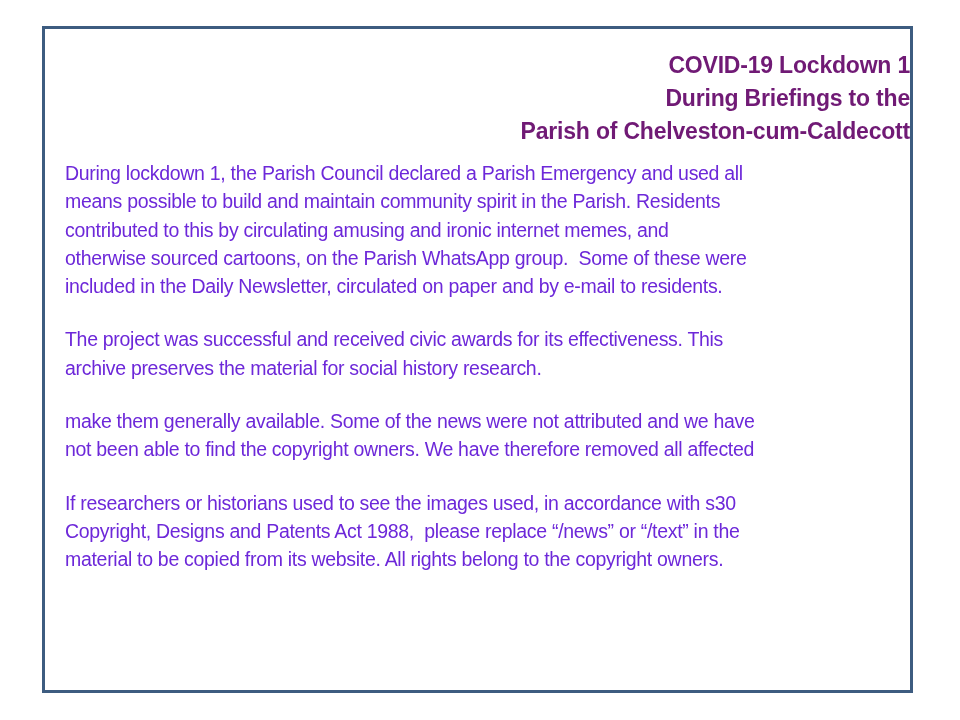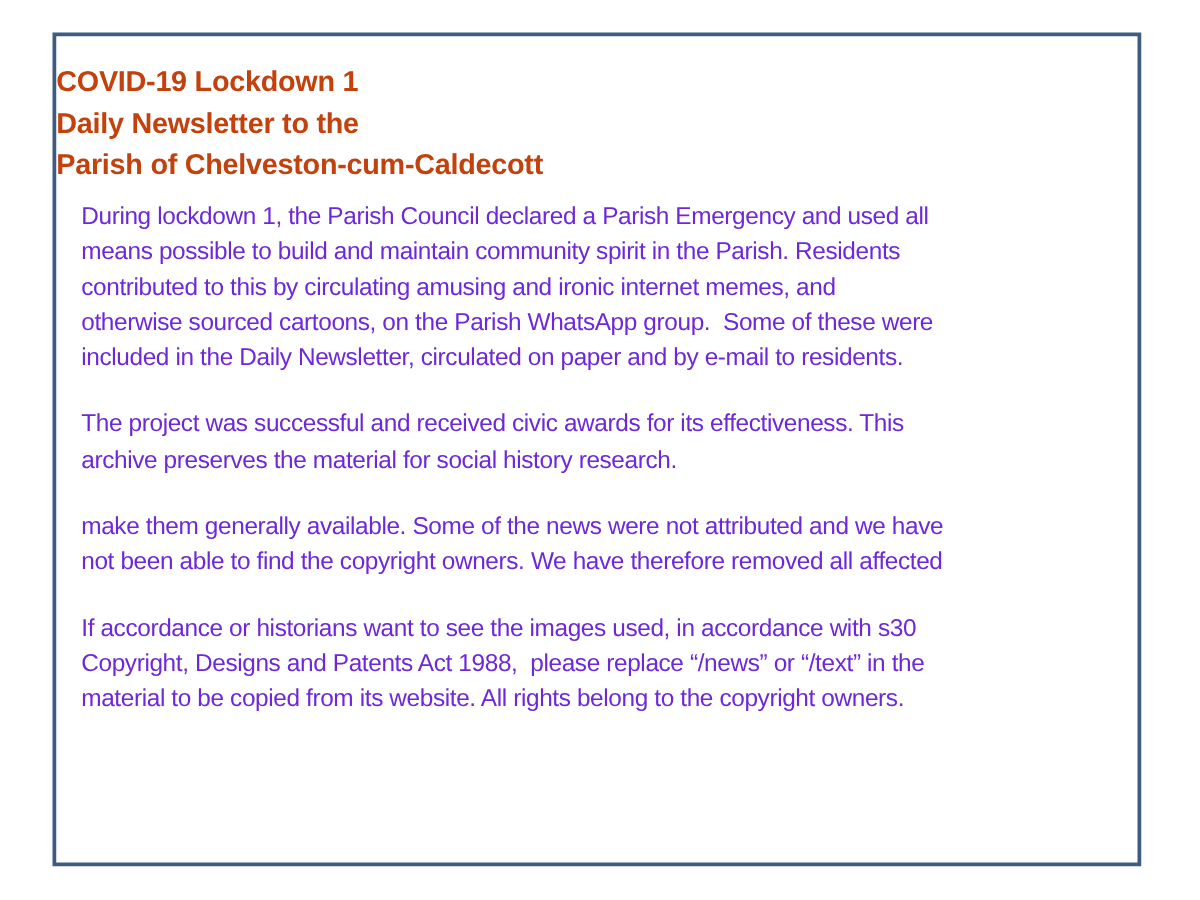--- a/index.html
+++ b/index.html
@@ -16,25 +16,25 @@
     left: 42px;
     top: 26px;
     width: 871px;
     height: 667px;
     box-sizing: border-box;
     border: 3px solid #3d5c80;
     background: #ffffff;
   }
   .slide-title {
     margin-top: 20px;
-    text-align: left;
+    text-align: right;
     font-weight: bold;
     font-size: 23px;
     line-height: 33px;
-    color: #c2410c;
+    color: #701a75;
     letter-spacing: -0.2px;
   }
   .body-text {
     margin: 11px 18px 0 20px;
     font-size: 19.5px;
     line-height: 28.3px;
     color: #6d28d9;
     letter-spacing: -0.3px;
   }
   .para {
@@ -44,21 +44,21 @@
     white-space: pre-wrap;
   }
 </style>
 </head>
 <body>
 
 <div class="slide-frame">
 
   <div class="slide-title">
     <div class="line">COVID-19 Lockdown 1</div>
-    <div class="line">Daily Newsletter to the</div>
+    <div class="line">During Briefings to the</div>
     <div class="line">Parish of Chelveston-cum-Caldecott</div>
   </div>
 
   <div class="body-text">
 
     <div class="para">
       <div class="line">During lockdown 1, the Parish Council declared a Parish Emergency and used all</div>
       <div class="line">means possible to build and maintain community spirit in the Parish. Residents</div>
       <div class="line">contributed to this by circulating amusing and ironic internet memes, and</div>
       <div class="line">otherwise sourced cartoons, on the Parish WhatsApp group.  Some of these were</div>
@@ -69,19 +69,19 @@
       <div class="line">The project was successful and received civic awards for its effectiveness. This</div>
       <div class="line">archive preserves the material for social history research.</div>
     </div>
 
     <div class="para">
       <div class="line">make them generally available. Some of the news were not attributed and we have</div>
       <div class="line">not been able to find the copyright owners. We have therefore removed all affected</div>
     </div>
 
     <div class="para">
-      <div class="line">If accordance or historians want to see the images used, in accordance with s30</div>
+      <div class="line">If researchers or historians used to see the images used, in accordance with s30</div>
       <div class="line">Copyright, Designs and Patents Act 1988,  please replace “/news” or “/text” in the</div>
       <div class="line">material to be copied from its website. All rights belong to the copyright owners.</div>
     </div>
 
   </div>
 </div>
 
 </body></html>

